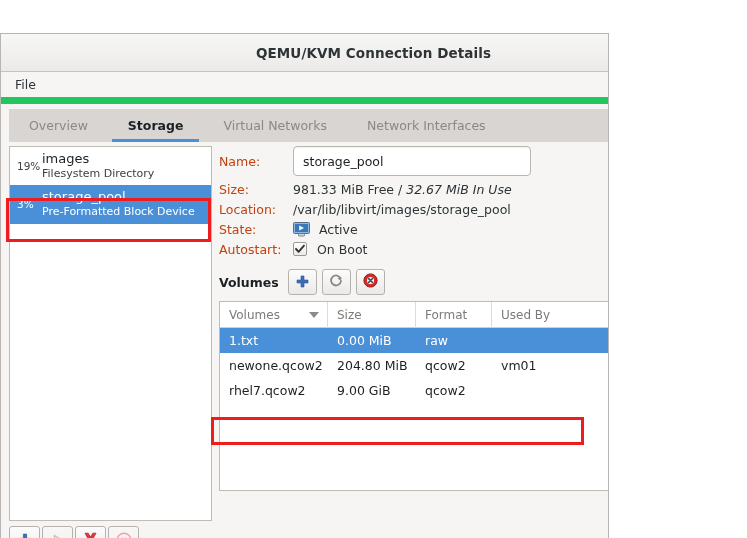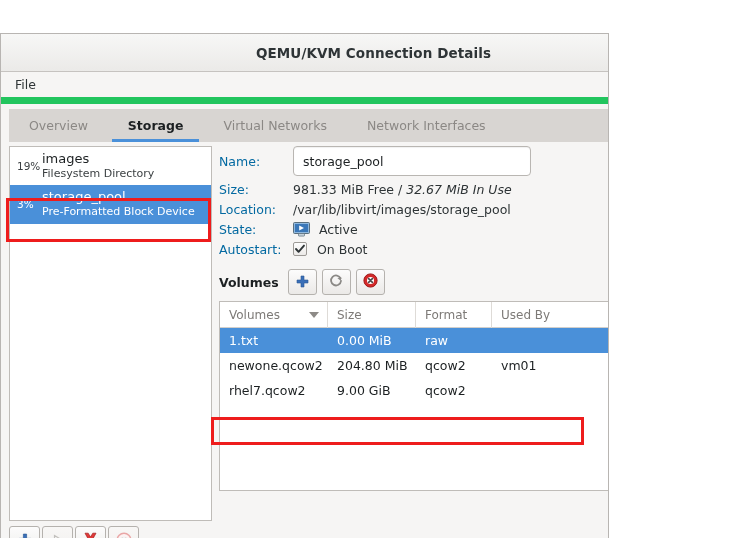--- a/index.html
+++ b/index.html
@@ -96,21 +96,21 @@
   }
   #annot-sidebar { left: 5px; top: 164px; width: 205px; height: 44px; }
   #annot-row     { left: 210px; top: 383px; width: 373px; height: 28px; }
 
   
   .details {
     position: absolute; left: 218px; top: 112px; width: 521px; height: 375px;
   }
   .field-row { display: flex; align-items: center; margin-bottom: 5px; }
   .field-label {
-    font-size: 12.5px; color: #0369a1; width: 74px; flex: 0 0 74px;
+    font-size: 12.5px; color: #c2410c; width: 74px; flex: 0 0 74px;
   }
   .field-value { font-size: 12.5px; color: #2e3436; }
   .field-value .italic { font-style: italic; }
 
   .name-input {
     width: 238px; height: 30px; background: #ffffff;
     border: 1px solid #b9b6b2; border-radius: 4px;
     font-family: "DejaVu Sans", "Liberation Sans", sans-serif;
     font-size: 12.5px; color: #1c2022; padding: 0 9px;
     box-shadow: inset 0 1px 1px rgba(0,0,0,0.06);

